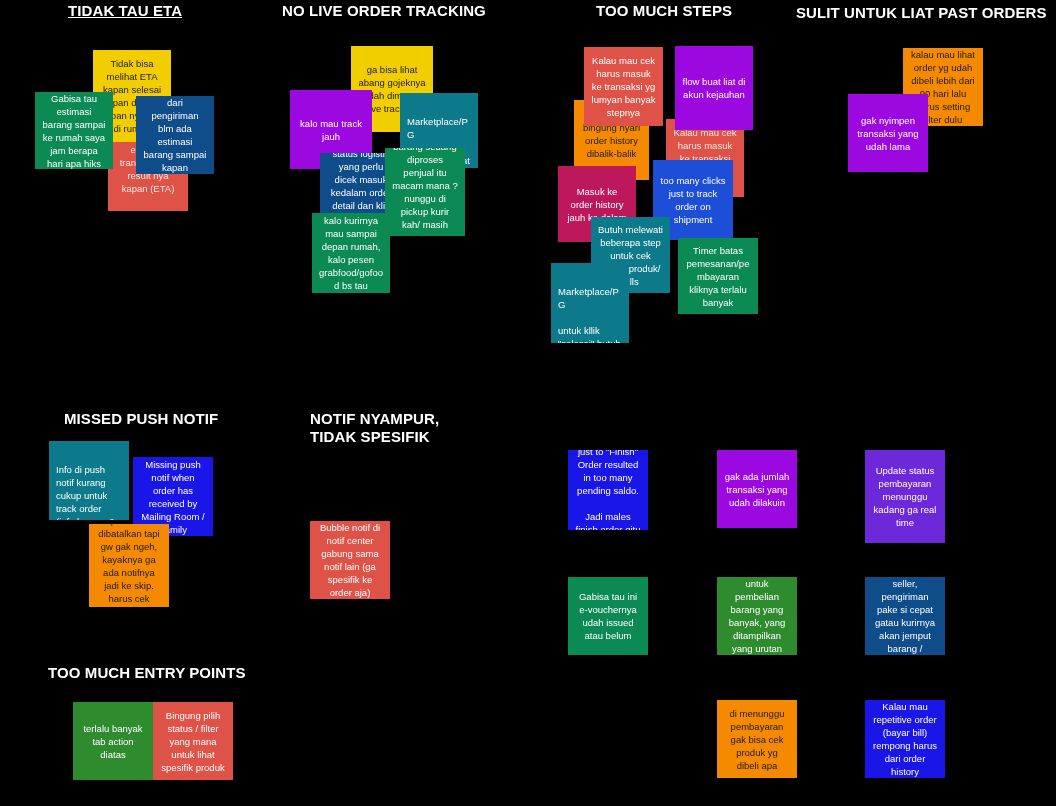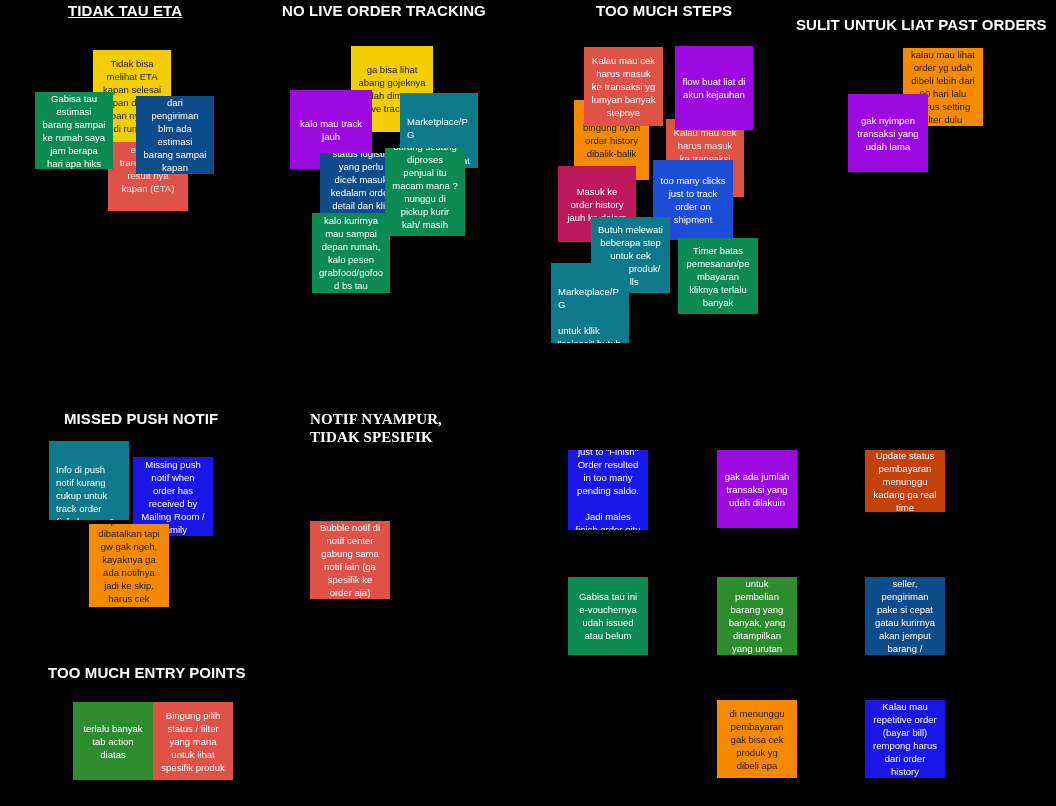--- a/index.html
+++ b/index.html
@@ -42,23 +42,23 @@
     padding-top:22px;
   }
 </style>
 </head>
 <body>
 
 <div id="board">
     <div class="section-title" style="left: 68px; top: 2px; text-decoration: underline;">TIDAK TAU ETA</div>
     <div class="section-title" style="left: 282px; top: 2px;">NO LIVE ORDER TRACKING</div>
     <div class="section-title" style="left: 596px; top: 2px;">TOO MUCH STEPS</div>
-    <div class="section-title" style="left: 796px; top: 16px;">SULIT UNTUK LIAT PAST ORDERS</div>
+    <div class="section-title" style="left: 796px; top: 4px;">SULIT UNTUK LIAT PAST ORDERS</div>
     <div class="section-title" style="left: 64px; top: 410px;">MISSED PUSH NOTIF</div>
-    <div class="section-title" style="left: 310px; top: 410px; font-family: Liberation Serif, serif;">NOTIF NYAMPUR,
+    <div class="section-title" style="left: 310px; top: 410px;">NOTIF NYAMPUR,
 TIDAK SPESIFIK</div>
     <div class="section-title" style="left: 48px; top: 664px;">TOO MUCH ENTRY POINTS</div>
     <div class="note" style="left: 93px; top: 50px; width: 78px; height: 92px; background: rgb(242, 206, 0); color: rgb(27, 27, 27); z-index: 2;">Tidak bisa melihat ETA kapan selesai kapan di kirim kapan nyampe di rumah</div>
     <div class="note" style="left: 108px; top: 127px; width: 80px; height: 84px; background: rgb(222, 82, 71); color: rgb(246, 231, 230); z-index: 1;">estimasi transaksi ada result nya kapan (ETA)</div>
     <div class="note" style="left: 35px; top: 92px; width: 78px; height: 77px; background: rgb(12, 138, 84); color: rgb(255, 255, 255); z-index: 4;">Gabisa tau estimasi barang sampai ke rumah saya jam berapa hari apa hiks</div>
     <div class="note" style="left: 136px; top: 96px; width: 78px; height: 78px; background: rgb(15, 76, 138); color: rgb(255, 255, 255); z-index: 3;">dari pengiriman blm ada estimasi barang sampai kapan</div>
     <div class="note" style="left: 351px; top: 46px; width: 82px; height: 86px; background: rgb(242, 206, 0); color: rgb(27, 27, 27); z-index: 2;">ga bisa lihat abang gojeknya udah dimana, live tracking</div>
     <div class="note" style="left: 290px; top: 90px; width: 82px; height: 79px; background: rgb(155, 9, 224); color: rgb(255, 255, 255); z-index: 3;">kalo mau track jauh</div>
     <div class="note lefttext" style="left: 400px; top: 93px; width: 78px; height: 75px; background: rgb(12, 122, 138); color: rgb(255, 255, 255); z-index: 4;">Marketplace/PG
 
@@ -80,21 +80,21 @@
     <div class="note" style="left: 903px; top: 48px; width: 80px; height: 78px; background: rgb(245, 138, 0); color: rgb(27, 27, 27); z-index: 2;">kalau mau lihat order yg udah dibeli lebih dari 90 hari lalu harus setting filter dulu</div>
     <div class="note" style="left: 848px; top: 94px; width: 80px; height: 78px; background: rgb(155, 9, 224); color: rgb(255, 255, 255); z-index: 3;">gak nyimpen transaksi yang udah lama</div>
     <div class="note lefttext" style="left: 49px; top: 441px; width: 80px; height: 79px; background: rgb(12, 122, 138); color: rgb(255, 255, 255); z-index: 2;">Info di push notif kurang cukup untuk track order (info kurang &amp; kelewat)</div>
     <div class="note" style="left: 133px; top: 441px; width: 80px; height: 79px; background: rgb(27, 22, 232); color: rgb(255, 255, 255); z-index: 2; margin-top: 16px;">Missing push notif when order has received by Mailing Room / Family</div>
     <div class="note" style="left: 89px; top: 524px; width: 80px; height: 83px; background: rgb(245, 138, 0); color: rgb(27, 27, 27); z-index: 3;">pernah ngalamin pesanan dibatalkan tapi gw gak ngeh, kayaknya ga ada notifnya jadi ke skip. harus cek sendiri statusnya ke akun</div>
     <div class="note" style="left: 310px; top: 521px; width: 80px; height: 78px; background: rgb(222, 82, 71); color: rgb(255, 255, 255); z-index: 3;">Bubble notif di notif center gabung sama notif lain (ga spesifik ke order aja)</div>
     <div class="note" style="left: 568px; top: 450px; width: 80px; height: 80px; background: rgb(27, 22, 232); color: rgb(255, 255, 255); z-index: 1;">Too much effort just to "Finish" Order resulted in too many pending saldo.
 
 Jadi males finish order gitu deee</div>
     <div class="note" style="left: 717px; top: 450px; width: 80px; height: 78px; background: rgb(155, 9, 224); color: rgb(255, 255, 255); z-index: 1;">gak ada jumlah transaksi yang udah dilakuin</div>
-    <div class="note" style="left: 865px; top: 450px; width: 80px; height: 62px; background: #c2410c; color: rgb(255, 255, 255); z-index: 1;">Update status pembayaran menunggu kadang ga real time</div>
+    <div class="note" style="left: 865px; top: 450px; width: 80px; height: 93px; background: #6d28d9; color: rgb(255, 255, 255); z-index: 1;">Update status pembayaran menunggu kadang ga real time</div>
     <div class="note" style="left: 568px; top: 577px; width: 80px; height: 78px; background: rgb(12, 138, 84); color: rgb(255, 255, 255); z-index: 1;">Gabisa tau ini e-vouchernya udah issued atau belum</div>
     <div class="note" style="left: 717px; top: 577px; width: 80px; height: 78px; background: rgb(46, 139, 46); color: rgb(255, 255, 255); z-index: 1;">Kurang relevan untuk pembelian barang yang banyak, yang ditampilkan yang urutan pertama</div>
     <div class="note" style="left: 865px; top: 577px; width: 80px; height: 78px; background: rgb(15, 76, 138); color: rgb(255, 255, 255); z-index: 1;">ada temen seller, pengiriman pake si cepat  gatau kurirnya akan jemput barang / dianter ke pool</div>
     <div class="note" style="left: 73px; top: 702px; width: 80px; height: 78px; background: rgb(46, 139, 46); color: rgb(255, 255, 255); z-index: 1;">terlalu banyak tab action diatas</div>
     <div class="note" style="left: 153px; top: 702px; width: 80px; height: 78px; background: rgb(222, 82, 71); color: rgb(255, 255, 255); z-index: 1;">Bingung pilih status / filter yang mana untuk lihat spesifik produk</div>
     <div class="note" style="left: 717px; top: 700px; width: 80px; height: 78px; background: rgb(245, 138, 0); color: rgb(27, 27, 27); z-index: 1;">di menunggu pembayaran gak bisa cek produk yg dibeli apa</div>
     <div class="note" style="left: 865px; top: 700px; width: 80px; height: 78px; background: rgb(27, 22, 232); color: rgb(255, 255, 255); z-index: 1;">Kalau mau repetitive order (bayar bill) rempong harus dari order history</div>
   </div>
 
 </body></html>

